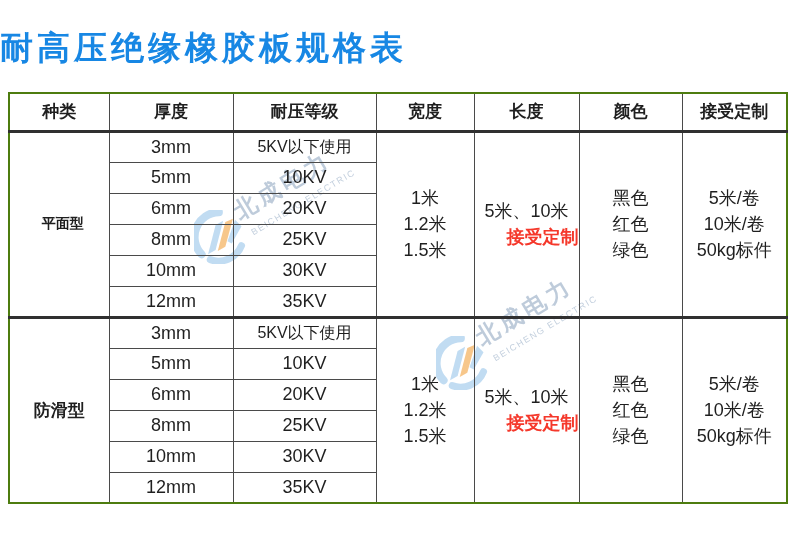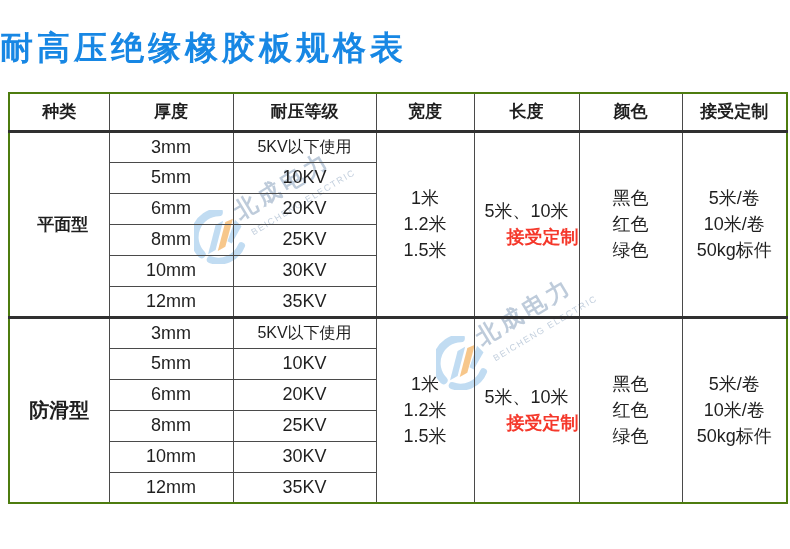--- a/index.html
+++ b/index.html
@@ -112,21 +112,21 @@
         <th>耐压等级</th>
         <th>宽度</th>
         <th>长度</th>
         <th>颜色</th>
         <th>接受定制</th>
       </tr>
     </thead>
     <tbody>
 
       <tr class="group-start">
-        <td rowspan="6" style="font-weight:bold; font-size:17px;padding-left:7px;">平面型</td>
+        <td rowspan="6" style="font-weight:bold; font-size:14px;padding-left:7px;">平面型</td>
         <td>3mm</td>
         <td style="font-size:16px;">5KV以下使用</td>
         <td class="multi" rowspan="6">
           <div>1米</div>
           <div>1.2米</div>
           <div>1.5米</div>
         </td>
         <td class="multi" rowspan="6">
           <div>5米、10米</div>
           <div class="red-note">接受定制</div>
@@ -157,21 +157,21 @@
       <tr>
         <td>10mm</td>
         <td>30KV</td>
       </tr>
       <tr>
         <td>12mm</td>
         <td>35KV</td>
       </tr>
 
       <tr class="group-start">
-        <td rowspan="6" style="font-weight:bold; font-size:20px;">防滑型</td>
+        <td rowspan="6" style="font-weight:bold; font-size:17px;">防滑型</td>
         <td>3mm</td>
         <td style="font-size:16px;">5KV以下使用</td>
         <td class="multi" rowspan="6">
           <div>1米</div>
           <div>1.2米</div>
           <div>1.5米</div>
         </td>
         <td class="multi" rowspan="6">
           <div>5米、10米</div>
           <div class="red-note">接受定制</div>

